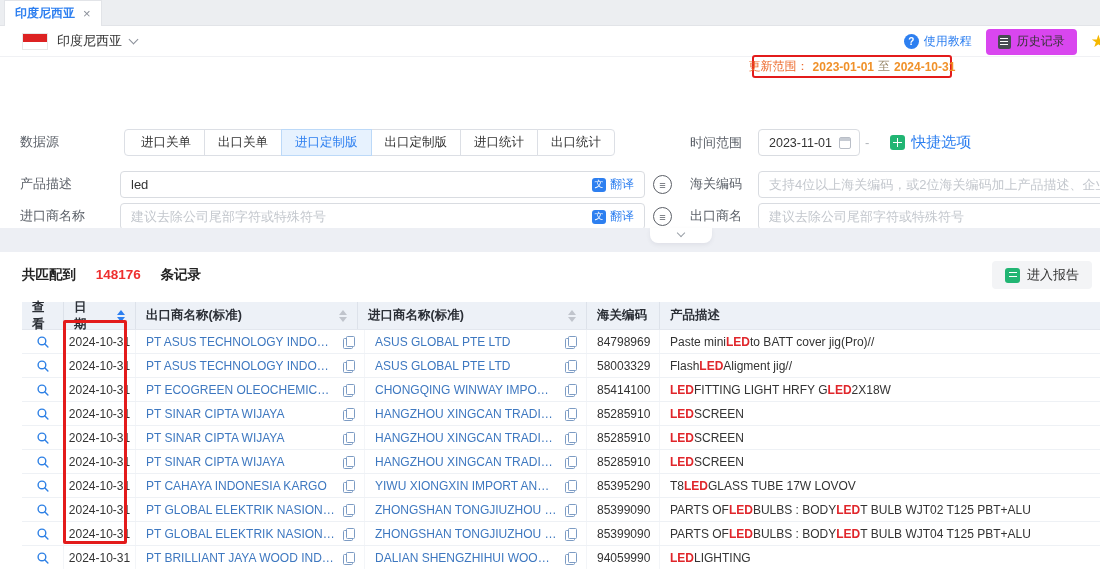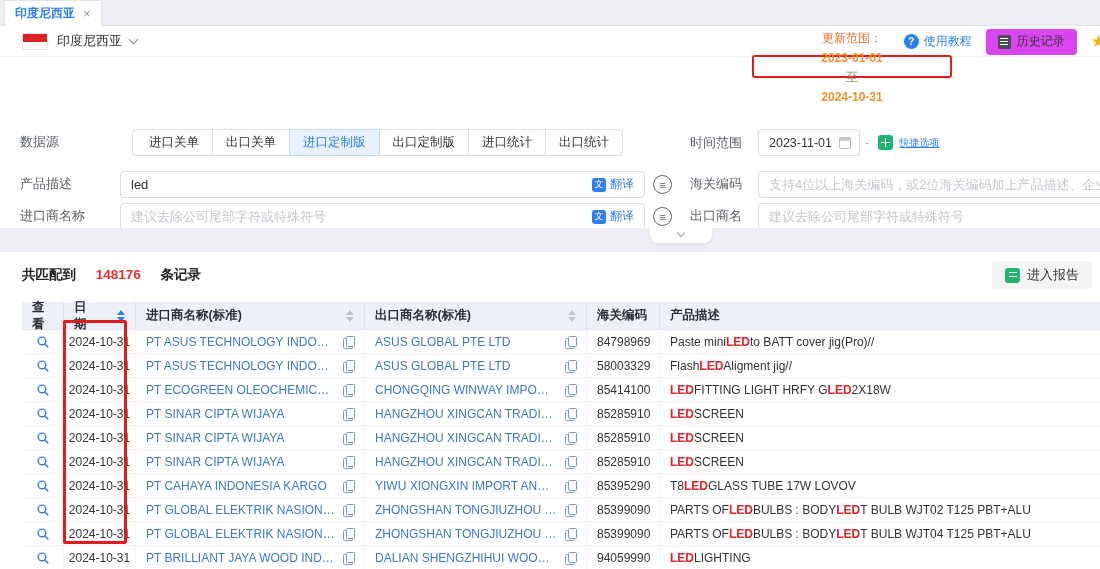--- a/index.html
+++ b/index.html
@@ -27,30 +27,30 @@
     background:repeating-linear-gradient(180deg,#fff 0 1.2px,transparent 1.2px 3.2px); }
   .star-ic { color:#f5b800; font-size:17px; margin-right:-12px; }
 
   
   .search-panel { position:absolute; left:0; top:57px; width:1100px; height:171px; background:#fff; overflow:hidden; }
   .f-label { position:absolute; width:92px; text-align:left; color:#5b6068; font-size:13px; line-height:26px; }
   .f-label.r { width:58px; }
 
   .ds-tabs { position:absolute; left:120px; top:72px; display:flex; }
   .ds-tab { height:27px; padding:0 13px; display:flex; align-items:center; background:#fff; border:1px solid #dcdfe5; margin-left:-1px; font-size:12.5px; color:#333; cursor:pointer; }
-  .ds-tab:first-child { border-radius:4px 0 0 4px; margin-left:12px;padding-left:16px; }
+  .ds-tab:first-child { border-radius:4px 0 0 4px; margin-left:4px;padding-left:16px; }
   .ds-tab:last-child { border-radius:0 4px 4px 0; }
   .ds-tab.active { background:#e7f2fe; color:#2d7ff0; border-color:#bcd9f8; z-index:1; }
 
   .time-row { position:absolute; left:690px; top:72px; display:flex; align-items:center; }
   .date-box { display:flex; align-items:center; justify-content:space-between; width:102px; height:27px; border:1px solid #d9dce1; border-radius:4px; padding:0 8px 0 10px; font-size:12.5px; color:#333; background:#fff; }
   .cal-ic { position:relative; width:12px; height:12px; border:1px solid #b9bec7; border-radius:2px; }
   .cal-ic::before { content:""; position:absolute; left:0; right:0; top:0; height:3px; background:#c6cbd3; }
   .range-sep { color:#b0b4ba; margin:0 5px; }
-  .quick-opt { display:flex; align-items:center; gap:6px; margin-left:4px; color:#2d7ff0; font-size:10px; cursor:pointer;text-decoration:underline; }
+  .quick-opt { display:flex; align-items:center; gap:6px; margin-left:16px; color:#2d7ff0; font-size:15px; cursor:pointer; }
   .grid-ic { position:relative; width:15px; height:15px; background:#21b573; border-radius:3px; }
   .grid-ic::before { content:""; position:absolute; inset:3px;
     background:linear-gradient(to right,transparent 42%,#fff 42% 58%,transparent 58%),
                linear-gradient(to bottom,transparent 42%,#fff 42% 58%,transparent 58%); }
 
   .inp { position:absolute; height:27px; border:1px solid #d9dce1; border-radius:4px; background:#fff; display:flex; align-items:center; padding:0 10px; }
   .inp input { border:none; outline:none; flex:1; font-size:13px; color:#333; font-family:inherit; background:transparent; min-width:0; }
   .inp input::placeholder { color:#c3c7cd; }
   .translate { display:flex; align-items:center; gap:4px; color:#2d7ff0; font-size:12px; cursor:pointer; flex:none; }
   .trn-ic { width:14px; height:14px; background:#2d7ff0; border-radius:3px; color:#fff; font-size:9px; display:flex; align-items:center; justify-content:center; }
@@ -86,21 +86,21 @@
   .td:last-child { border-right:none; }
   .td.center { justify-content:center; }
   .co-name { color:#3e78c0; overflow:hidden; text-overflow:ellipsis; white-space:nowrap; flex:1; cursor:pointer; }
   .copy-ic { position:relative; width:11px; height:12px; flex:none; margin-left:8px; cursor:pointer; }
   .copy-ic::before { content:""; position:absolute; left:0; top:2.5px; width:7.5px; height:9px; border:1.2px solid #7d9cc4; border-radius:1.5px; background:#fff; }
   .copy-ic::after { content:""; position:absolute; left:2.8px; top:0; width:7.5px; height:9px; border:1.2px solid #7d9cc4; border-radius:1.5px; background:#fff; }
   .led { color:#e0262b; font-weight:bold; }
   .mag { width:14px; height:14px; cursor:pointer; }
 
   
-  .anno-update { position:absolute; left:752px; top:55px; width:200px; height:23px; border:2px solid #e31b1b; border-radius:3px; background:#fff; display:flex; align-items:center; justify-content:center; gap:4px; font-size:12px; white-space:nowrap; z-index:5;flex-direction:column; }
+  .anno-update { position:absolute; left:752px; top:55px; width:200px; height:23px; border:2px solid #e31b1b; border-radius:3px; background:#fff; display:flex; align-items:center; justify-content:center; gap:4px; font-size:12px; white-space:nowrap; z-index:5; }
   .upd-label { color:#ed6a2c; }
   .upd-date { color:#f09129; font-weight:bold; }
   .upd-to { color:#9a8a6e; }
   .anno-dates { position:absolute; left:63px; top:320px; width:64px; height:224px; border:3px solid #e31b1b; border-radius:2px; pointer-events:none; z-index:5; }
 </style>
 </head>
 <body>
 
 <div class="screen">
 
@@ -204,34 +204,34 @@
           <div class="th center" style="width: 42px;">
             <span>查看</span>
           </div>
           <div class="th" style="width: 72px; gap: 16px;">
             <span>日期</span>
             <span class="sorter active">
               <span class="tri-up"></span>
               <span class="tri-dn"></span>
             </span>
           </div>
+          <div class="th" style="width: 222px;">
+            <span>出口商名称(标准)</span>
+            <span class="sorter">
+              <span class="tri-up"></span>
+              <span class="tri-dn"></span>
+            </span>
+          </div>
           <div class="th" style="width: 229px;">
             <span>进口商名称(标准)</span>
             <span class="sorter">
               <span class="tri-up"></span>
               <span class="tri-dn"></span>
             </span>
           </div>
-          <div class="th" style="width: 222px;">
-            <span>出口商名称(标准)</span>
-            <span class="sorter">
-              <span class="tri-up"></span>
-              <span class="tri-dn"></span>
-            </span>
-          </div>
           <div class="th" style="width: 73px;">
             <span>海关编码</span>
           </div>
           <div class="th" style="width: 440px;">
             <span>产品描述</span>
           </div>
         </div>
       <div id="tbody">
           <div class="tr">
             <div class="td center" style="width: 42px;">

